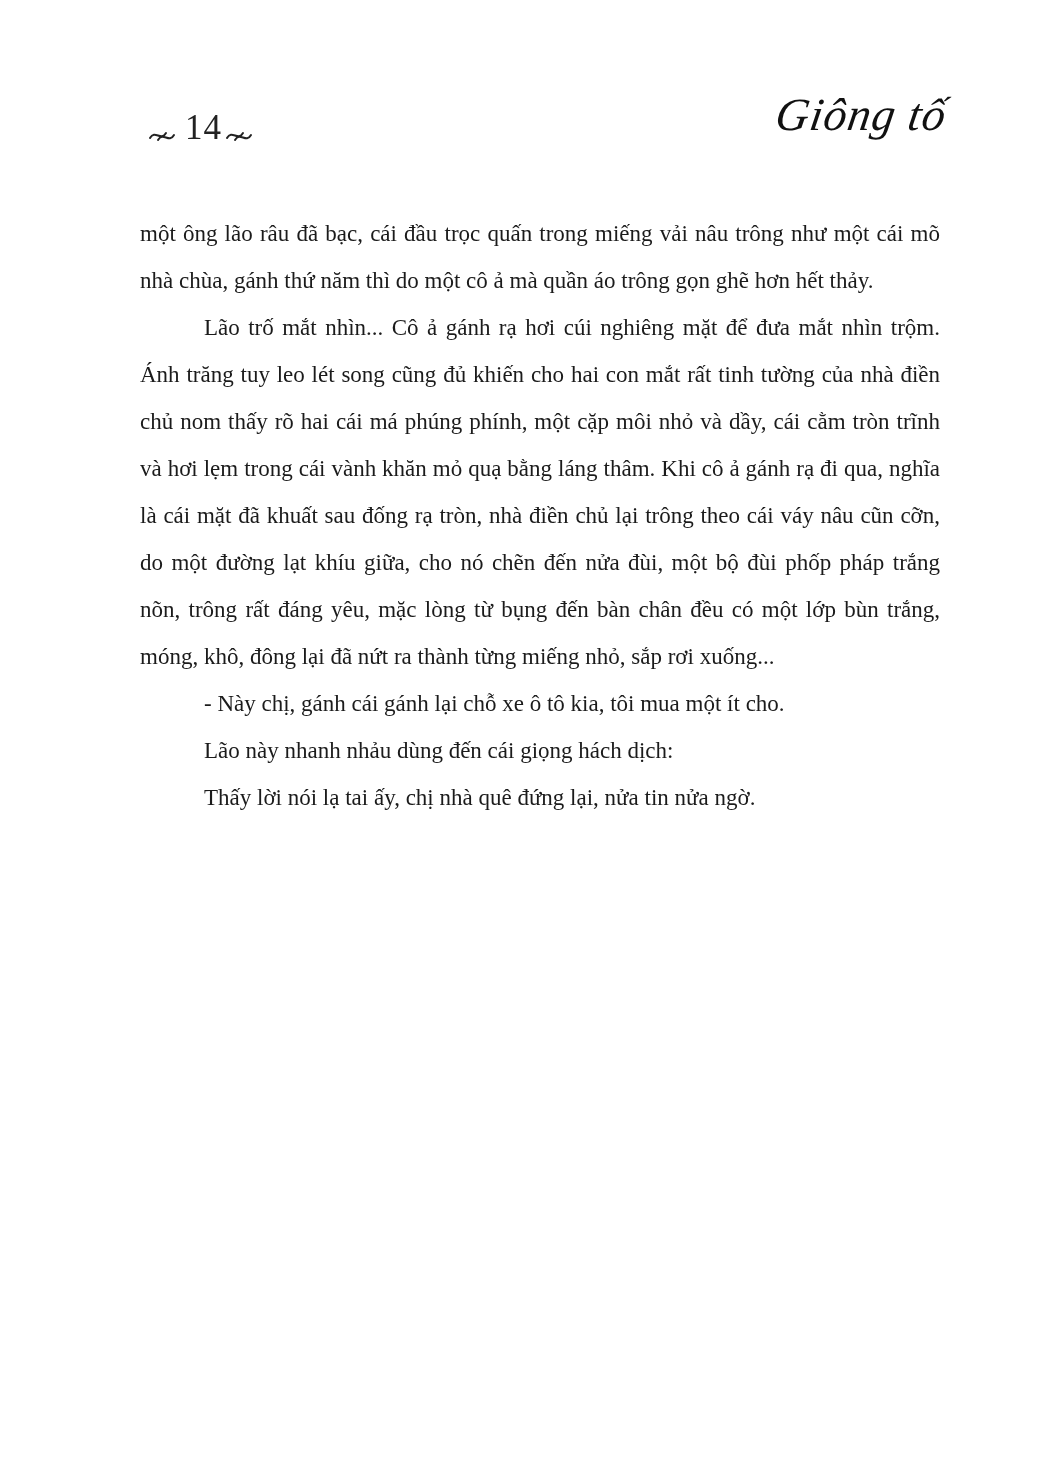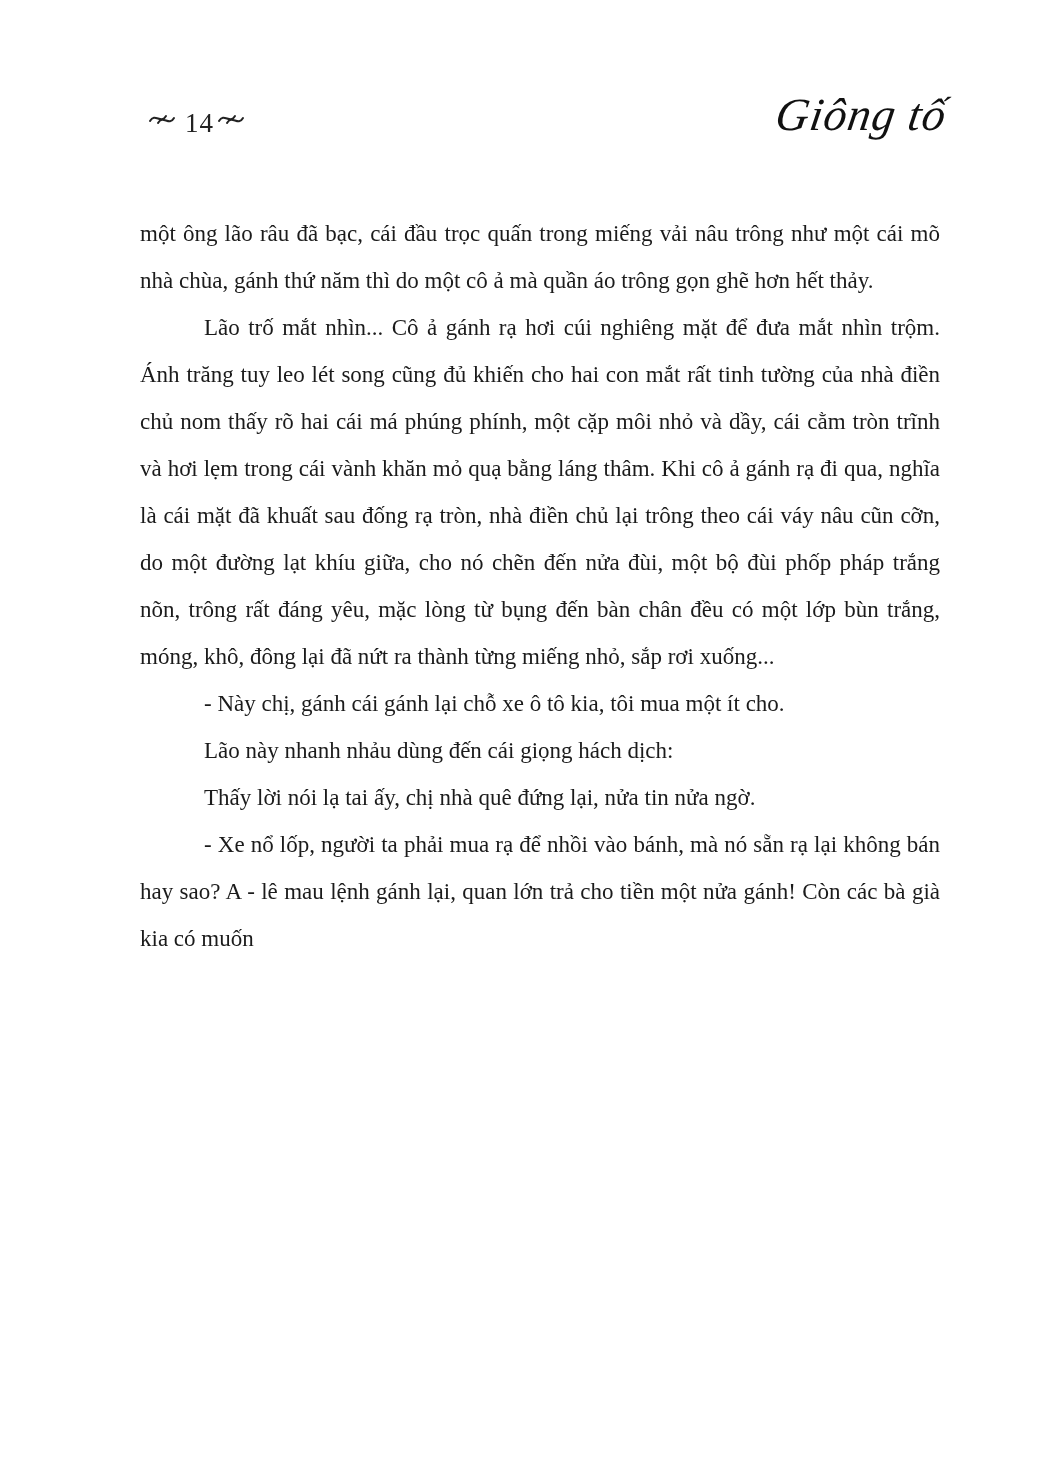--- a/index.html
+++ b/index.html
@@ -16,23 +16,23 @@
     background: #ffffff;
     color: #1b1b1b;
     font-family: "Liberation Serif", "DejaVu Serif", serif;
     overflow: hidden;
   }
   .page-number-wrap {
     position: absolute;
     top: 110px;
     left: 148px;
     display: flex;
-    align-items: flex-start;
+    align-items: flex-end;
     gap: 2px;
-    font-size: 27px;
+    font-size: 35px;
     letter-spacing: 1px;
     color: #222222;
   }
   .page-number-wrap .num {
     line-height: 1;
     padding: 0 1px;
   }
   .swash {
     display: block;
     width: 34px;
@@ -92,16 +92,15 @@
   </div>
 
   <div class="book-title">Giông tố</div>
 
   <main class="page-body">
     <p class="para">một ông lão râu đã bạc, cái đầu trọc quấn trong miếng vải nâu trông như một cái mõ nhà chùa, gánh thứ năm thì do một cô ả mà quần áo trông gọn ghẽ hơn hết thảy.</p>
     <p class="para indent">Lão trố mắt nhìn... Cô ả gánh rạ hơi cúi nghiêng mặt để đưa mắt nhìn trộm. Ánh trăng tuy leo lét song cũng đủ khiến cho hai con mắt rất tinh tường của nhà điền chủ nom thấy rõ hai cái má phúng phính, một cặp môi nhỏ và dầy, cái cằm tròn trĩnh và hơi lẹm trong cái vành khăn mỏ quạ bằng láng thâm. Khi cô ả gánh rạ đi qua, nghĩa là cái mặt đã khuất sau đống rạ tròn, nhà điền chủ lại trông theo cái váy nâu cũn cỡn, do một đường lạt khíu giữa, cho nó chẽn đến nửa đùi, một bộ đùi phốp pháp trắng nõn, trông rất đáng yêu, mặc lòng từ bụng đến bàn chân đều có một lớp bùn trắng, móng, khô, đông lại đã nứt ra thành từng miếng nhỏ, sắp rơi xuống...</p>
     <p class="para indent">- Này chị, gánh cái gánh lại chỗ xe ô tô kia, tôi mua một ít cho.</p>
     <p class="para indent">Lão này nhanh nhảu dùng đến cái giọng hách dịch:</p>
     <p class="para indent">Thấy lời nói lạ tai ấy, chị nhà quê đứng lại, nửa tin nửa ngờ.</p>
-    <p class="para indent">- Xe nổ lốp, người ta phải mua rạ để nhồi vào bánh, mà nó sẵn rạ lại không bán hay sao? A - lê mau lệnh gánh lại, quan lớn trả cho tiền một nửa gánh! Còn các bà già kia có muốn</p>
   </main>
 
 </div>
 
 </body></html>

